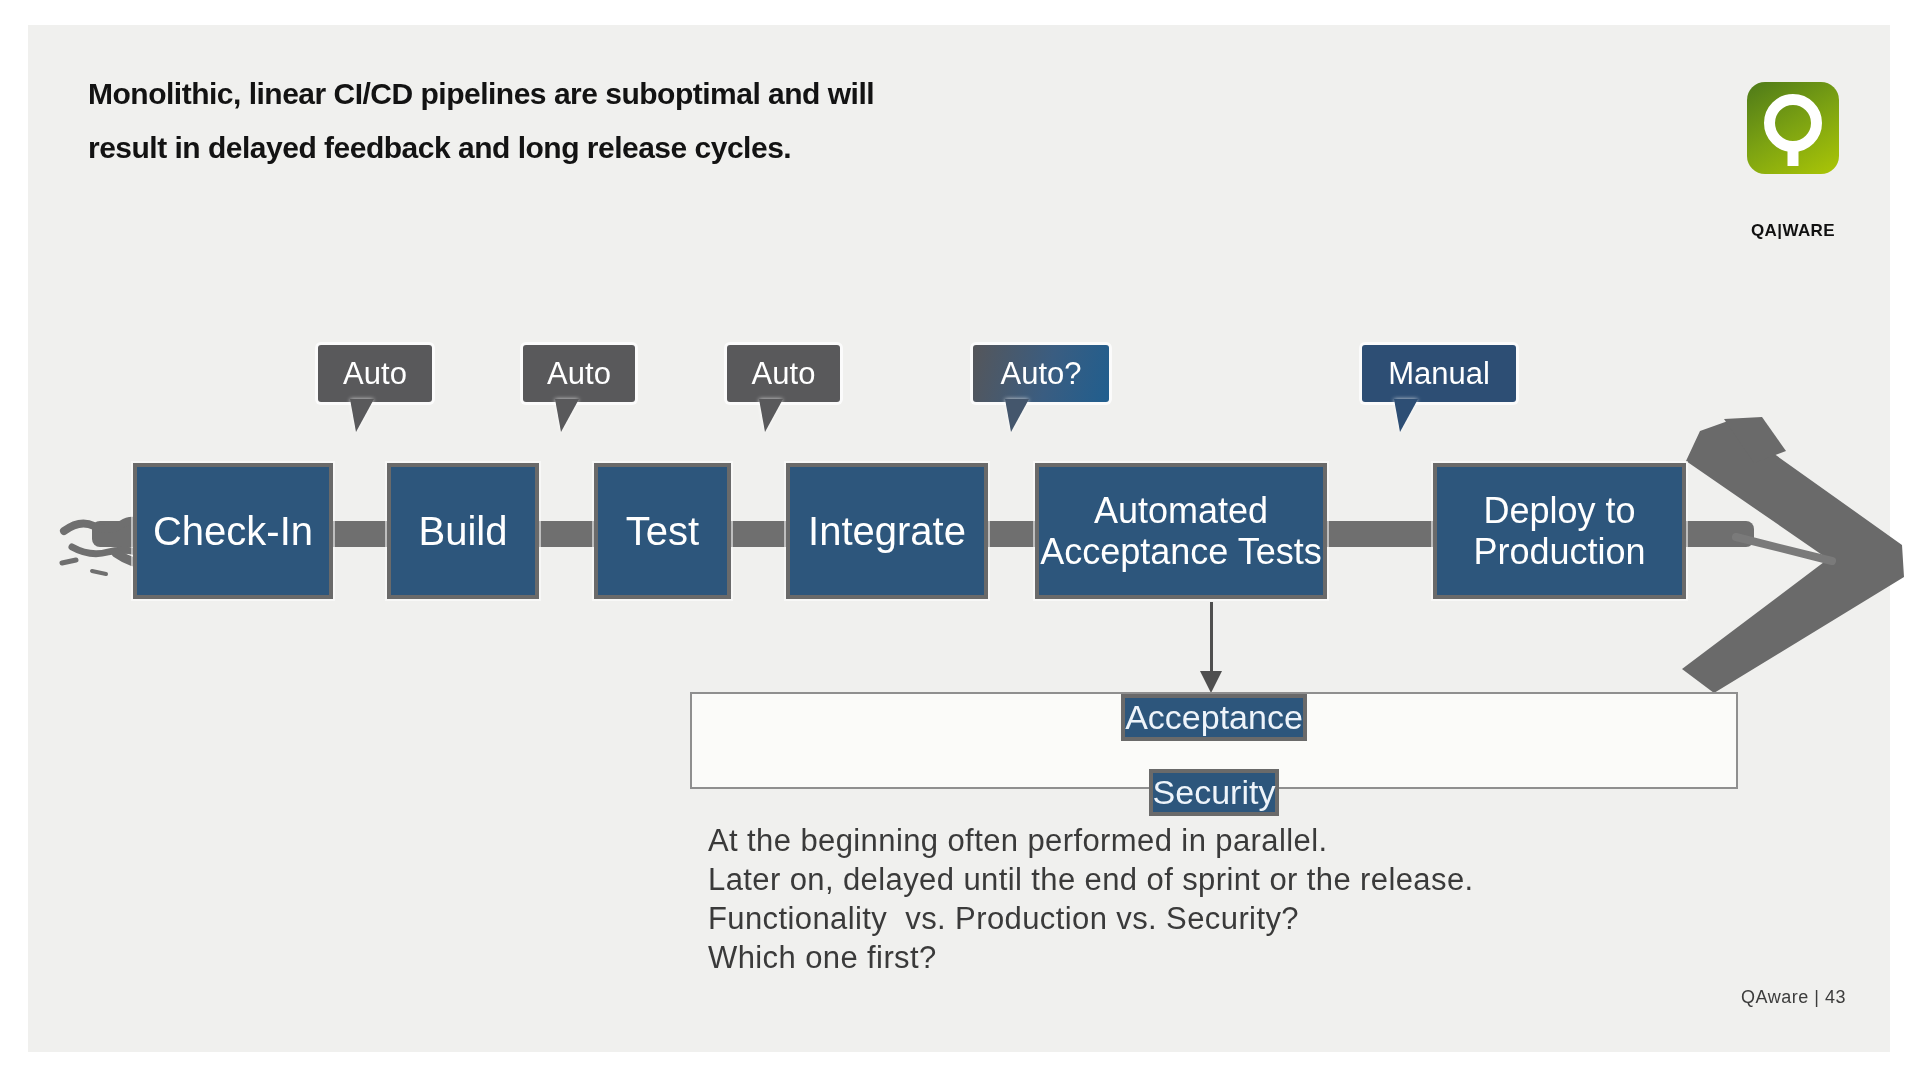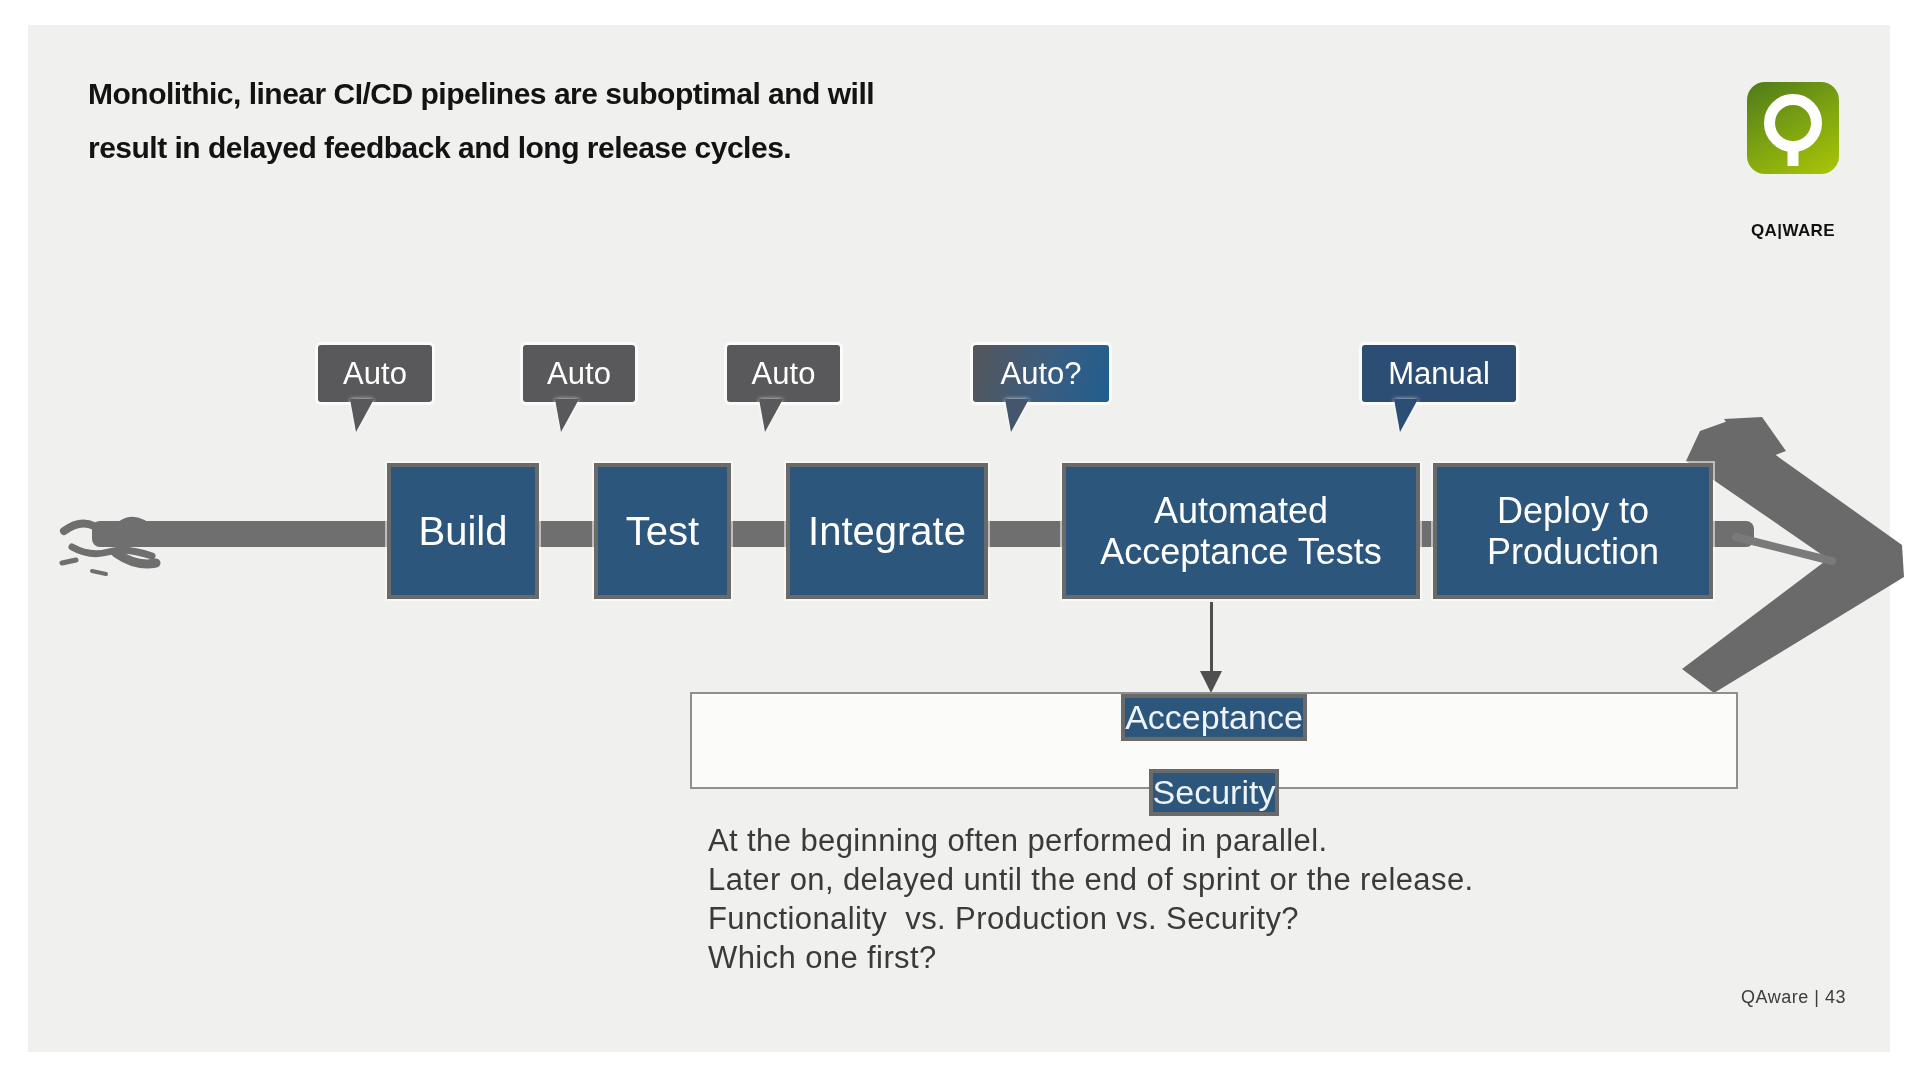--- a/index.html
+++ b/index.html
@@ -92,33 +92,36 @@
       <path d="M58,52 q20,14 40,10" stroke-width="9"></path>
     </g>
   </svg>
 
   <svg class="big-arrow" width="240" height="280" viewBox="0 0 240 280">
     <polygon fill="#6a6a6a" points="34,14 62,4 236,128 238,160 48,276 16,252 162,142 20,44"></polygon>
     <polygon fill="#6a6a6a" points="58,2 96,0 120,34 88,46"></polygon>
     <path d="M70,120 l96,24" stroke="#7a7a7a" stroke-width="8" fill="none" stroke-linecap="round"></path>
   </svg>
 
+  <div class="stage" style="left:105px;width:200px;">
+    <span>Check-In</span>
+  </div>
   <div class="stage" style="left:359px;width:152px;">
     <span>Build</span>
   </div>
   <div class="stage" style="left:566px;width:137px;">
     <span>Test</span>
   </div>
   <div class="stage" style="left:758px;width:202px;">
     <span>Integrate</span>
   </div>
-  <div class="stage small-text" style="left:1034px;width:358px;">
+  <div class="stage small-text" style="left:1007px;width:292px;">
     <span>Automated Acceptance Tests</span>
   </div>
-  <div class="stage small-text" style="left:1405px;width:280px;">
+  <div class="stage small-text" style="left:1405px;width:253px;">
     <span>Deploy to Production</span>
   </div>
 
   <div class="badge" style="left:290px;width:114px;">
     <span>Auto</span>
   </div>
   <div class="badge-tail" style="left:322px;"></div>
 
   <div class="badge" style="left:495px;width:112px;">
     <span>Auto</span>

